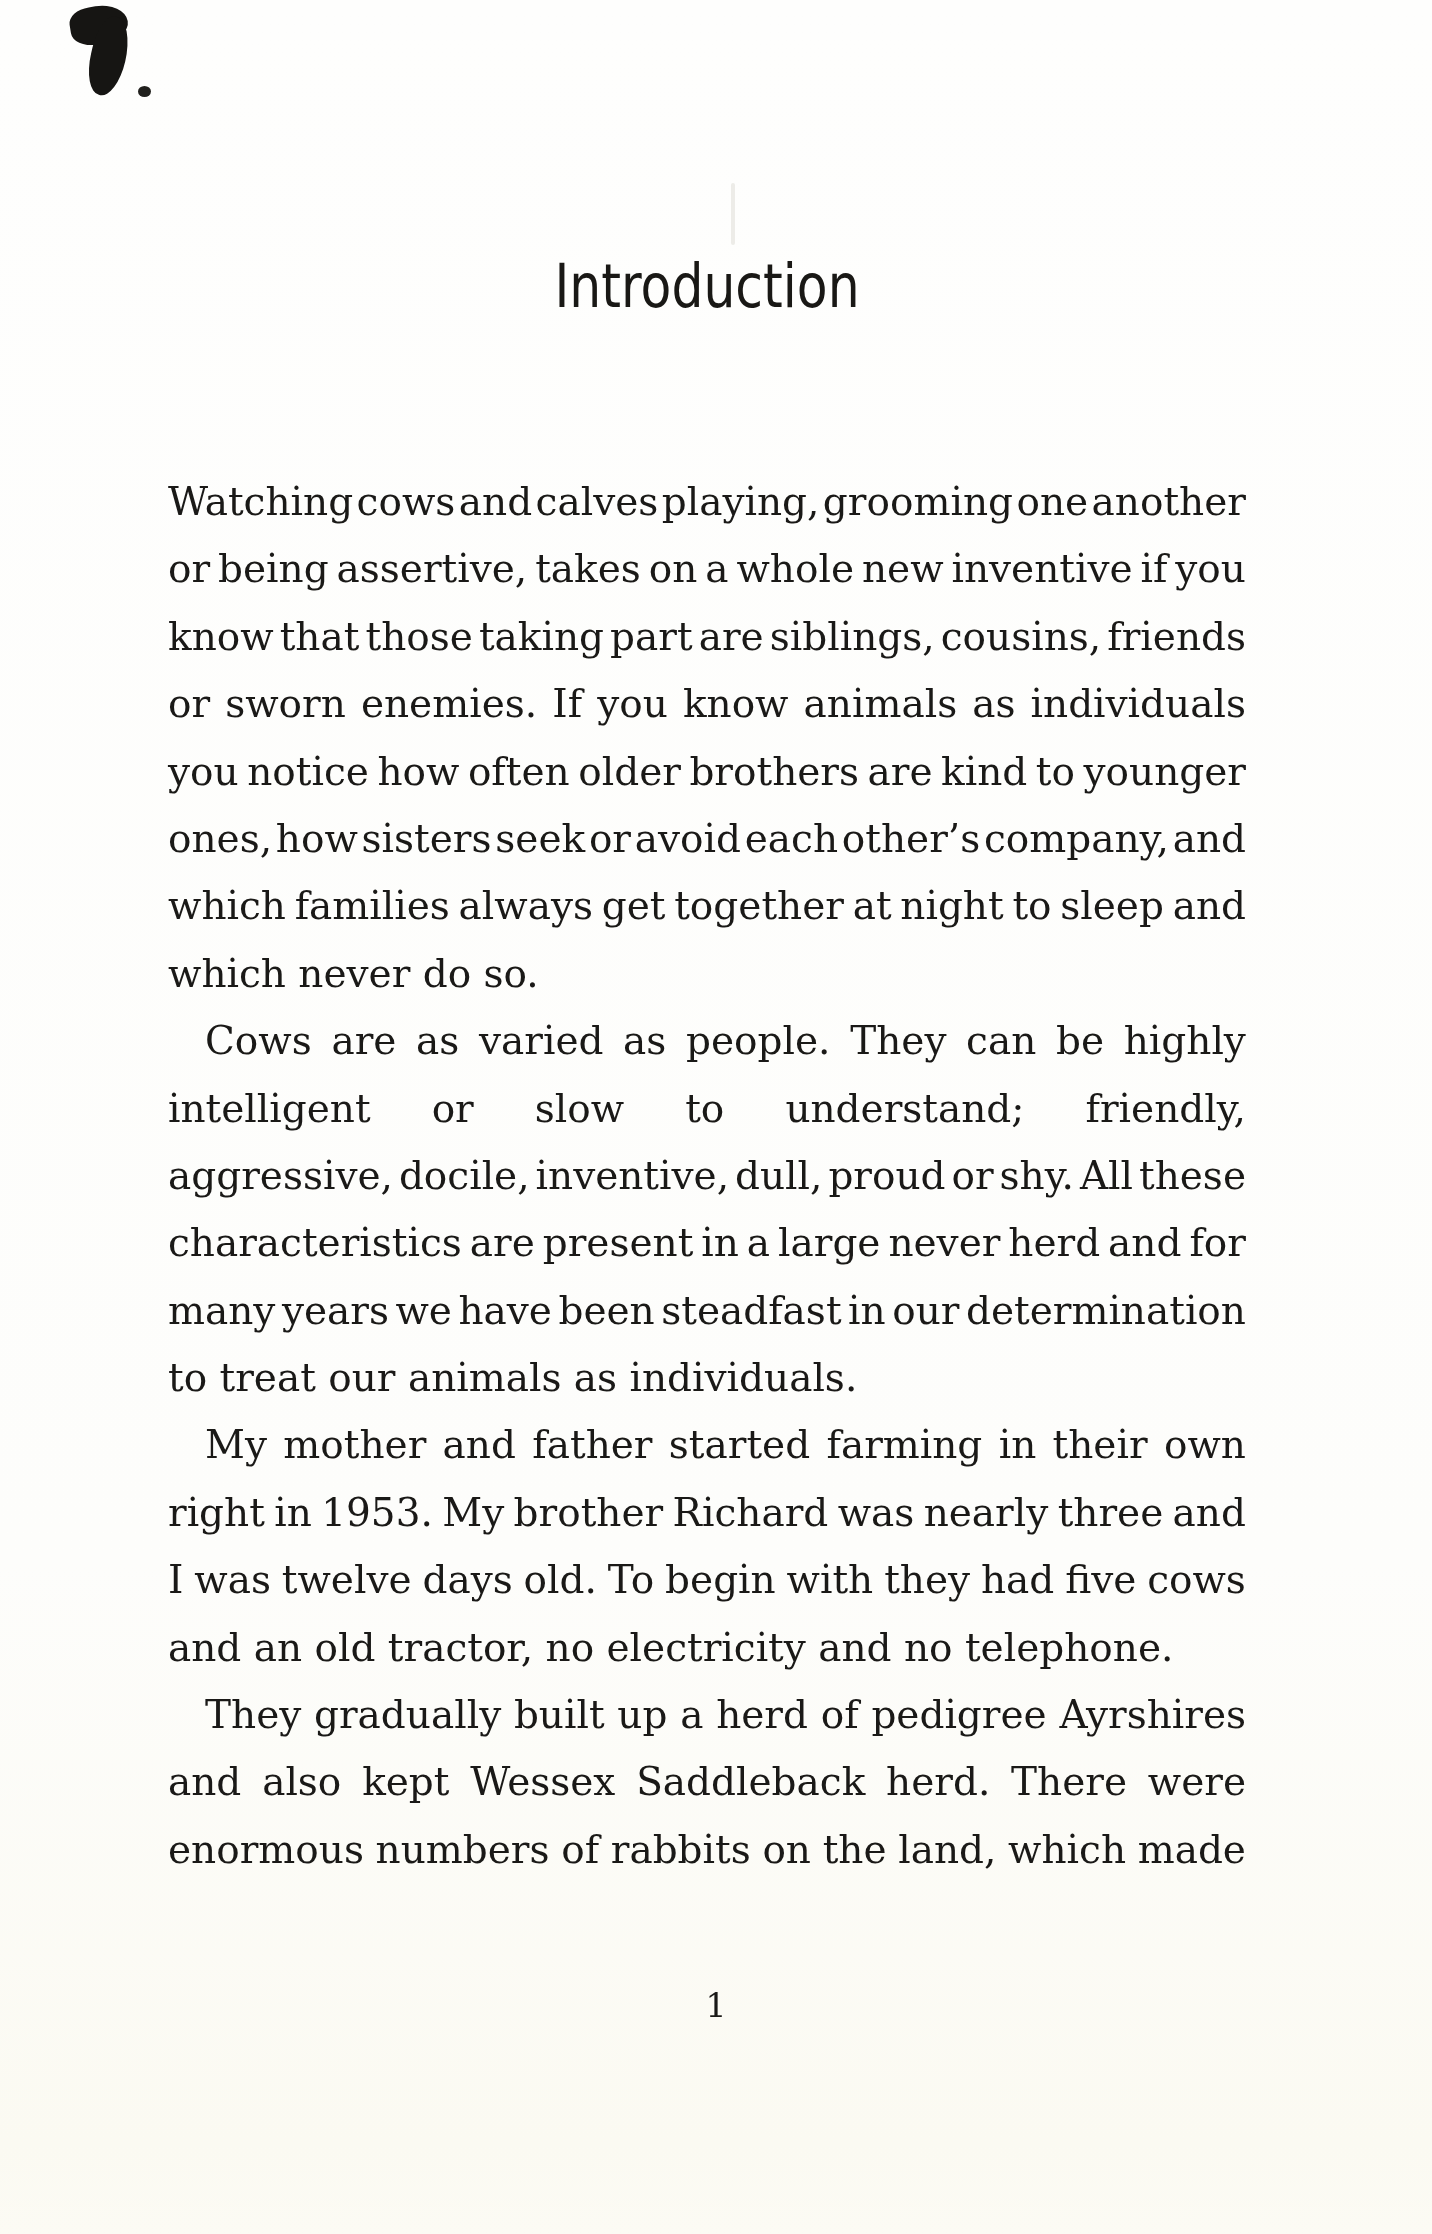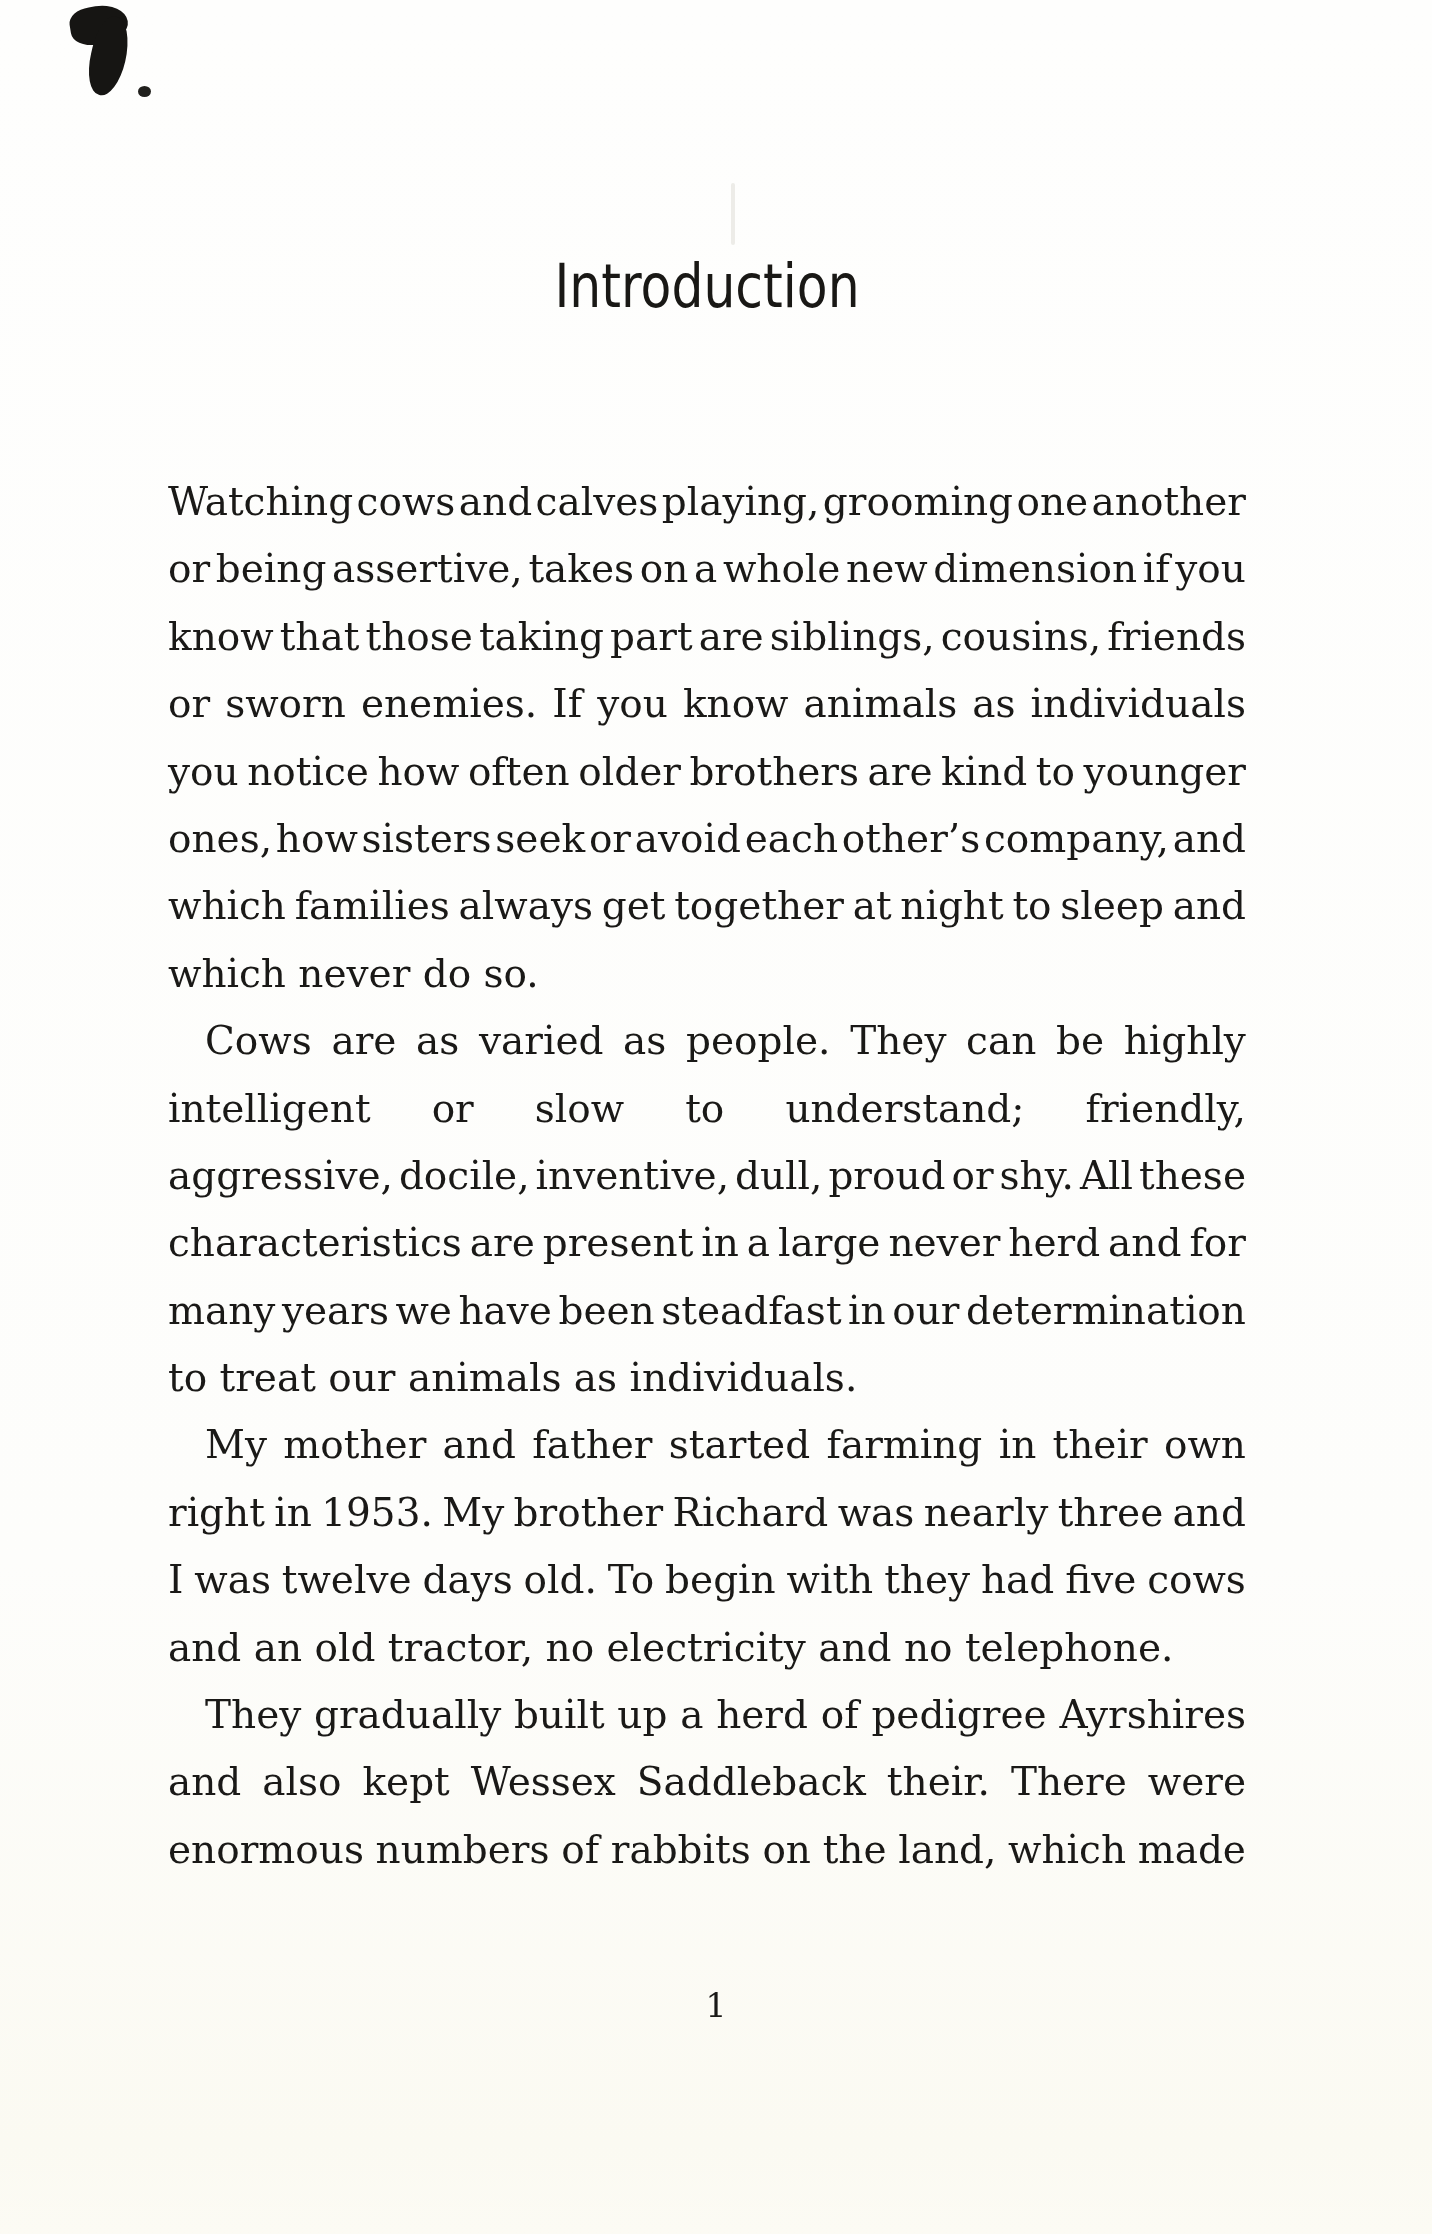--- a/index.html
+++ b/index.html
@@ -77,21 +77,21 @@
       </div>
       <div class="line justify">
         <span>or</span>
         <span>being</span>
         <span>assertive,</span>
         <span>takes</span>
         <span>on</span>
         <span>a</span>
         <span>whole</span>
         <span>new</span>
-        <span>dimension</span>
+        <span>inventive</span>
         <span>if</span>
         <span>you</span>
       </div>
       <div class="line justify">
         <span>know</span>
         <span>that</span>
         <span>those</span>
         <span>taking</span>
         <span>part</span>
         <span>are</span>
@@ -250,21 +250,21 @@
         <span>of</span>
         <span>pedigree</span>
         <span>Ayrshires</span>
       </div>
       <div class="line justify">
         <span>and</span>
         <span>also</span>
         <span>kept</span>
         <span>Wessex</span>
         <span>Saddleback</span>
-        <span>their.</span>
+        <span>herd.</span>
         <span>There</span>
         <span>were</span>
       </div>
       <div class="line justify">
         <span>enormous</span>
         <span>numbers</span>
         <span>of</span>
         <span>rabbits</span>
         <span>on</span>
         <span>the</span>

